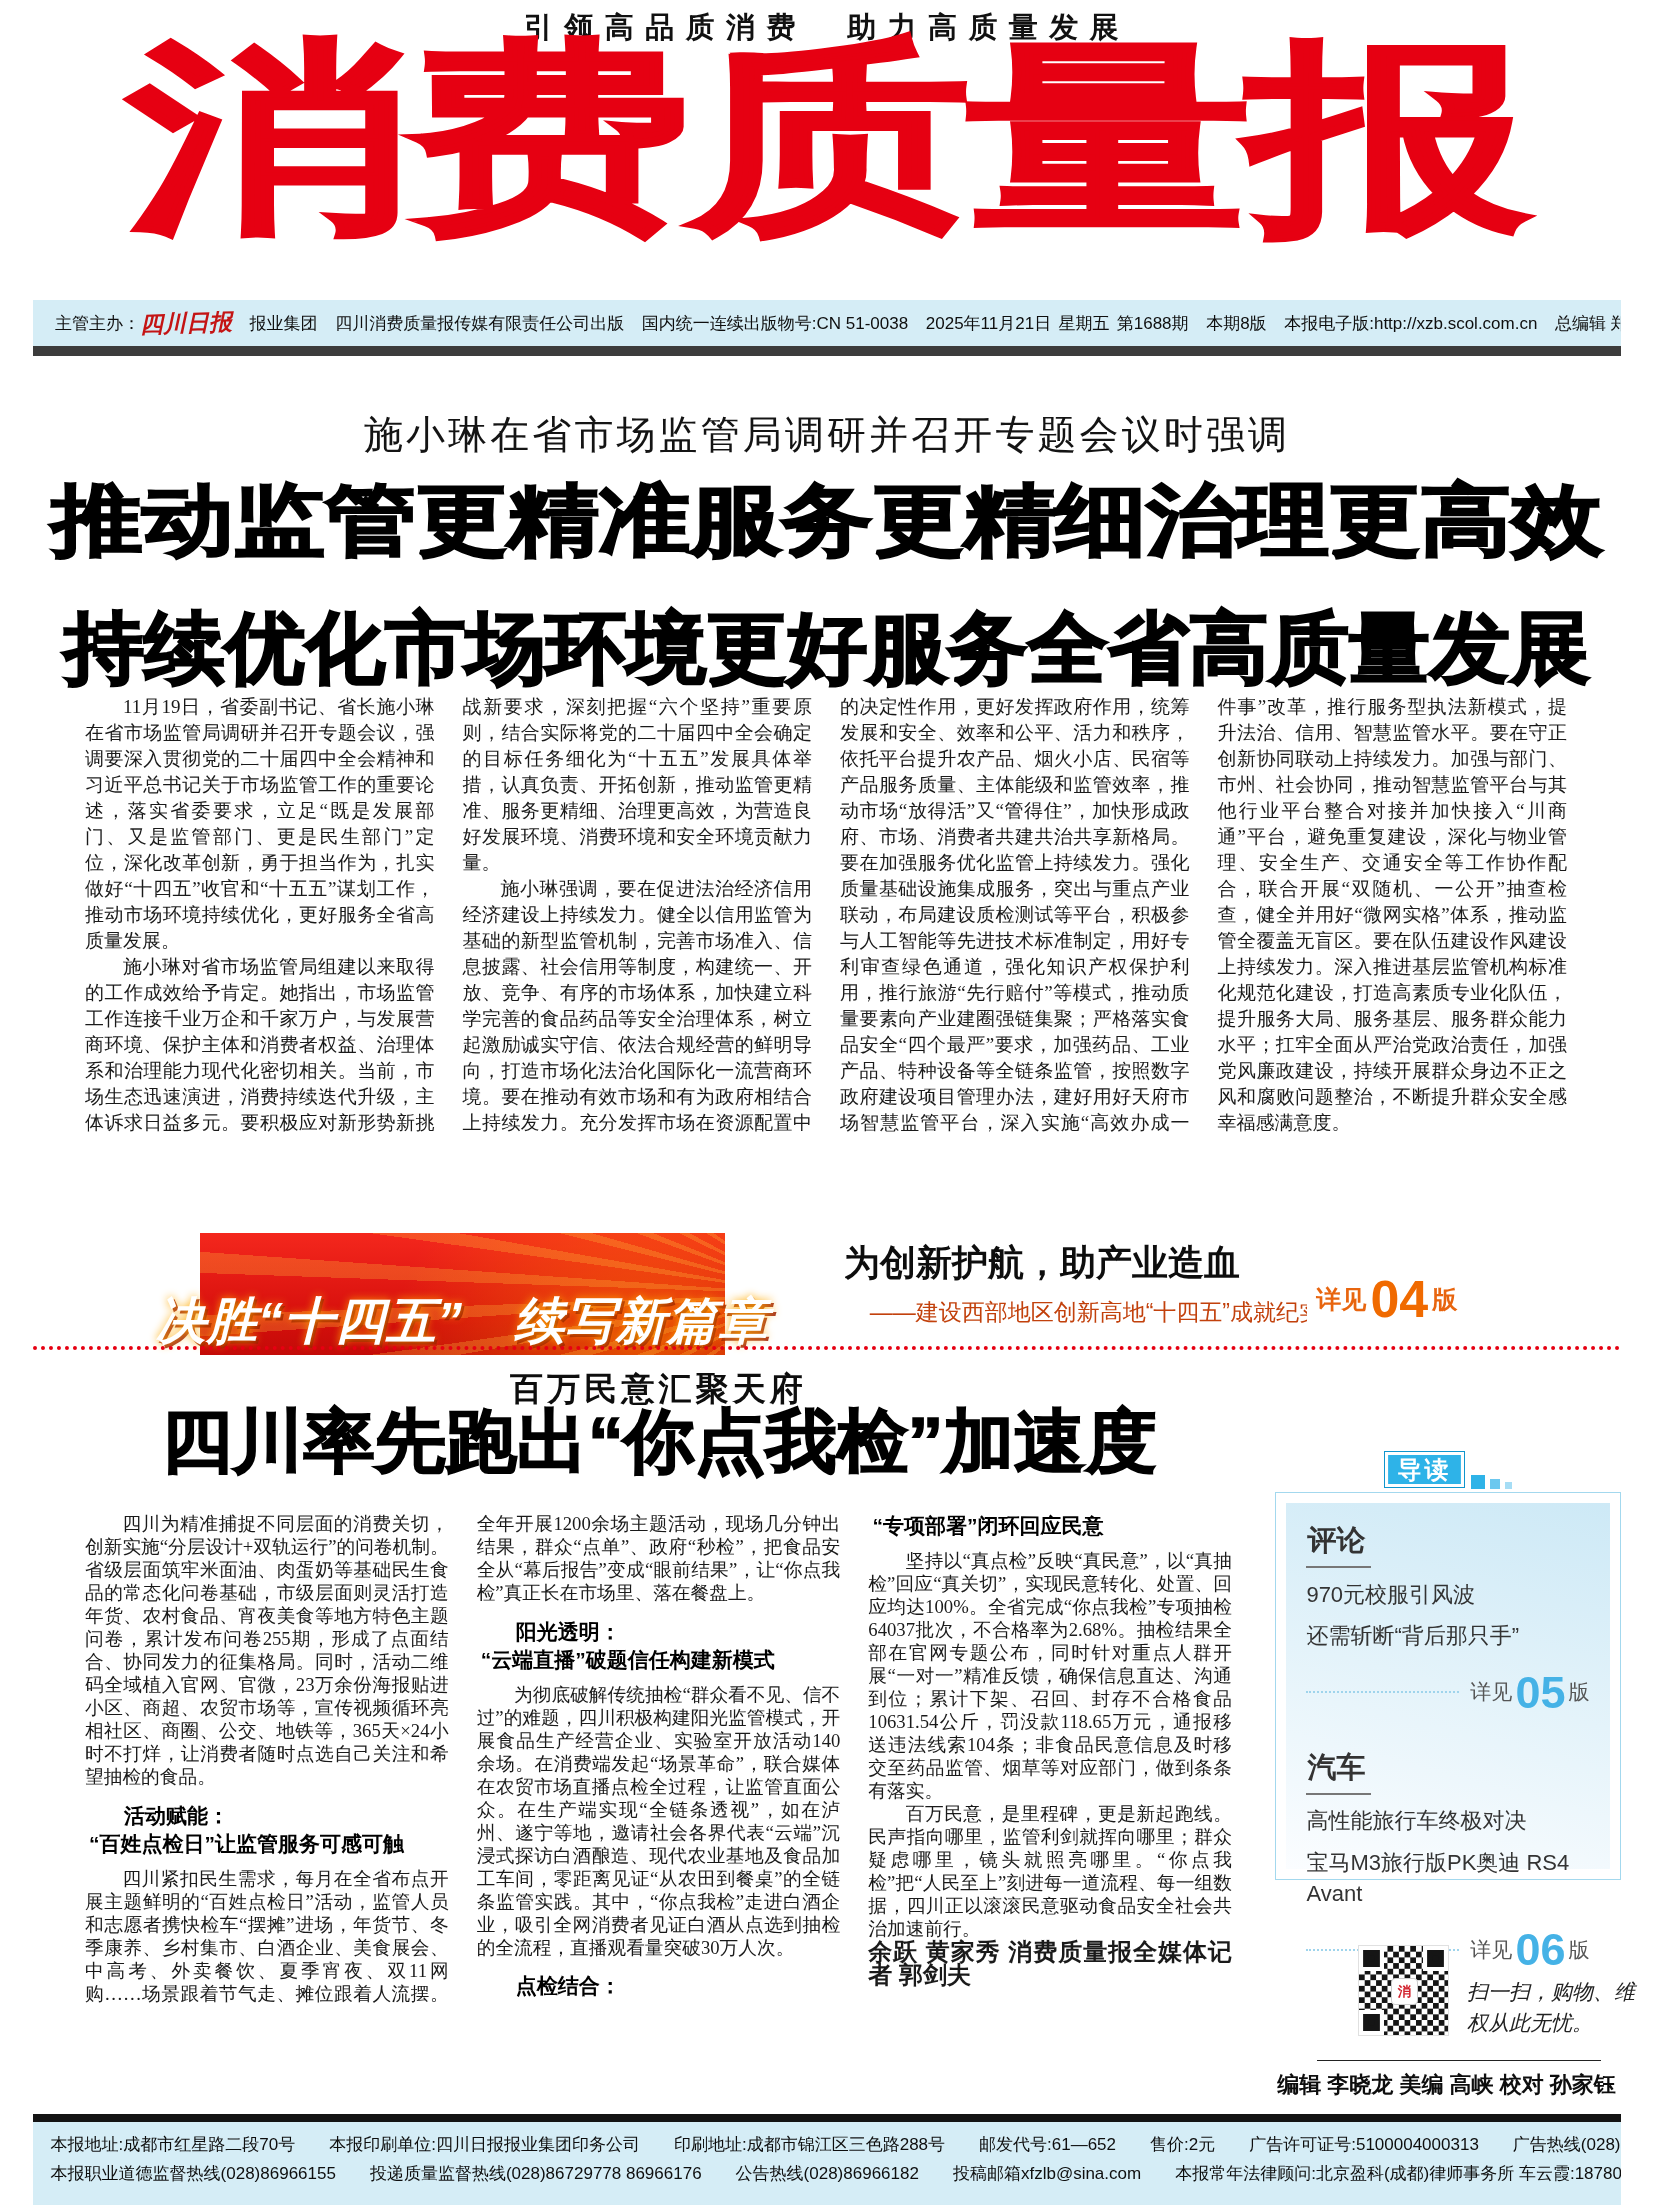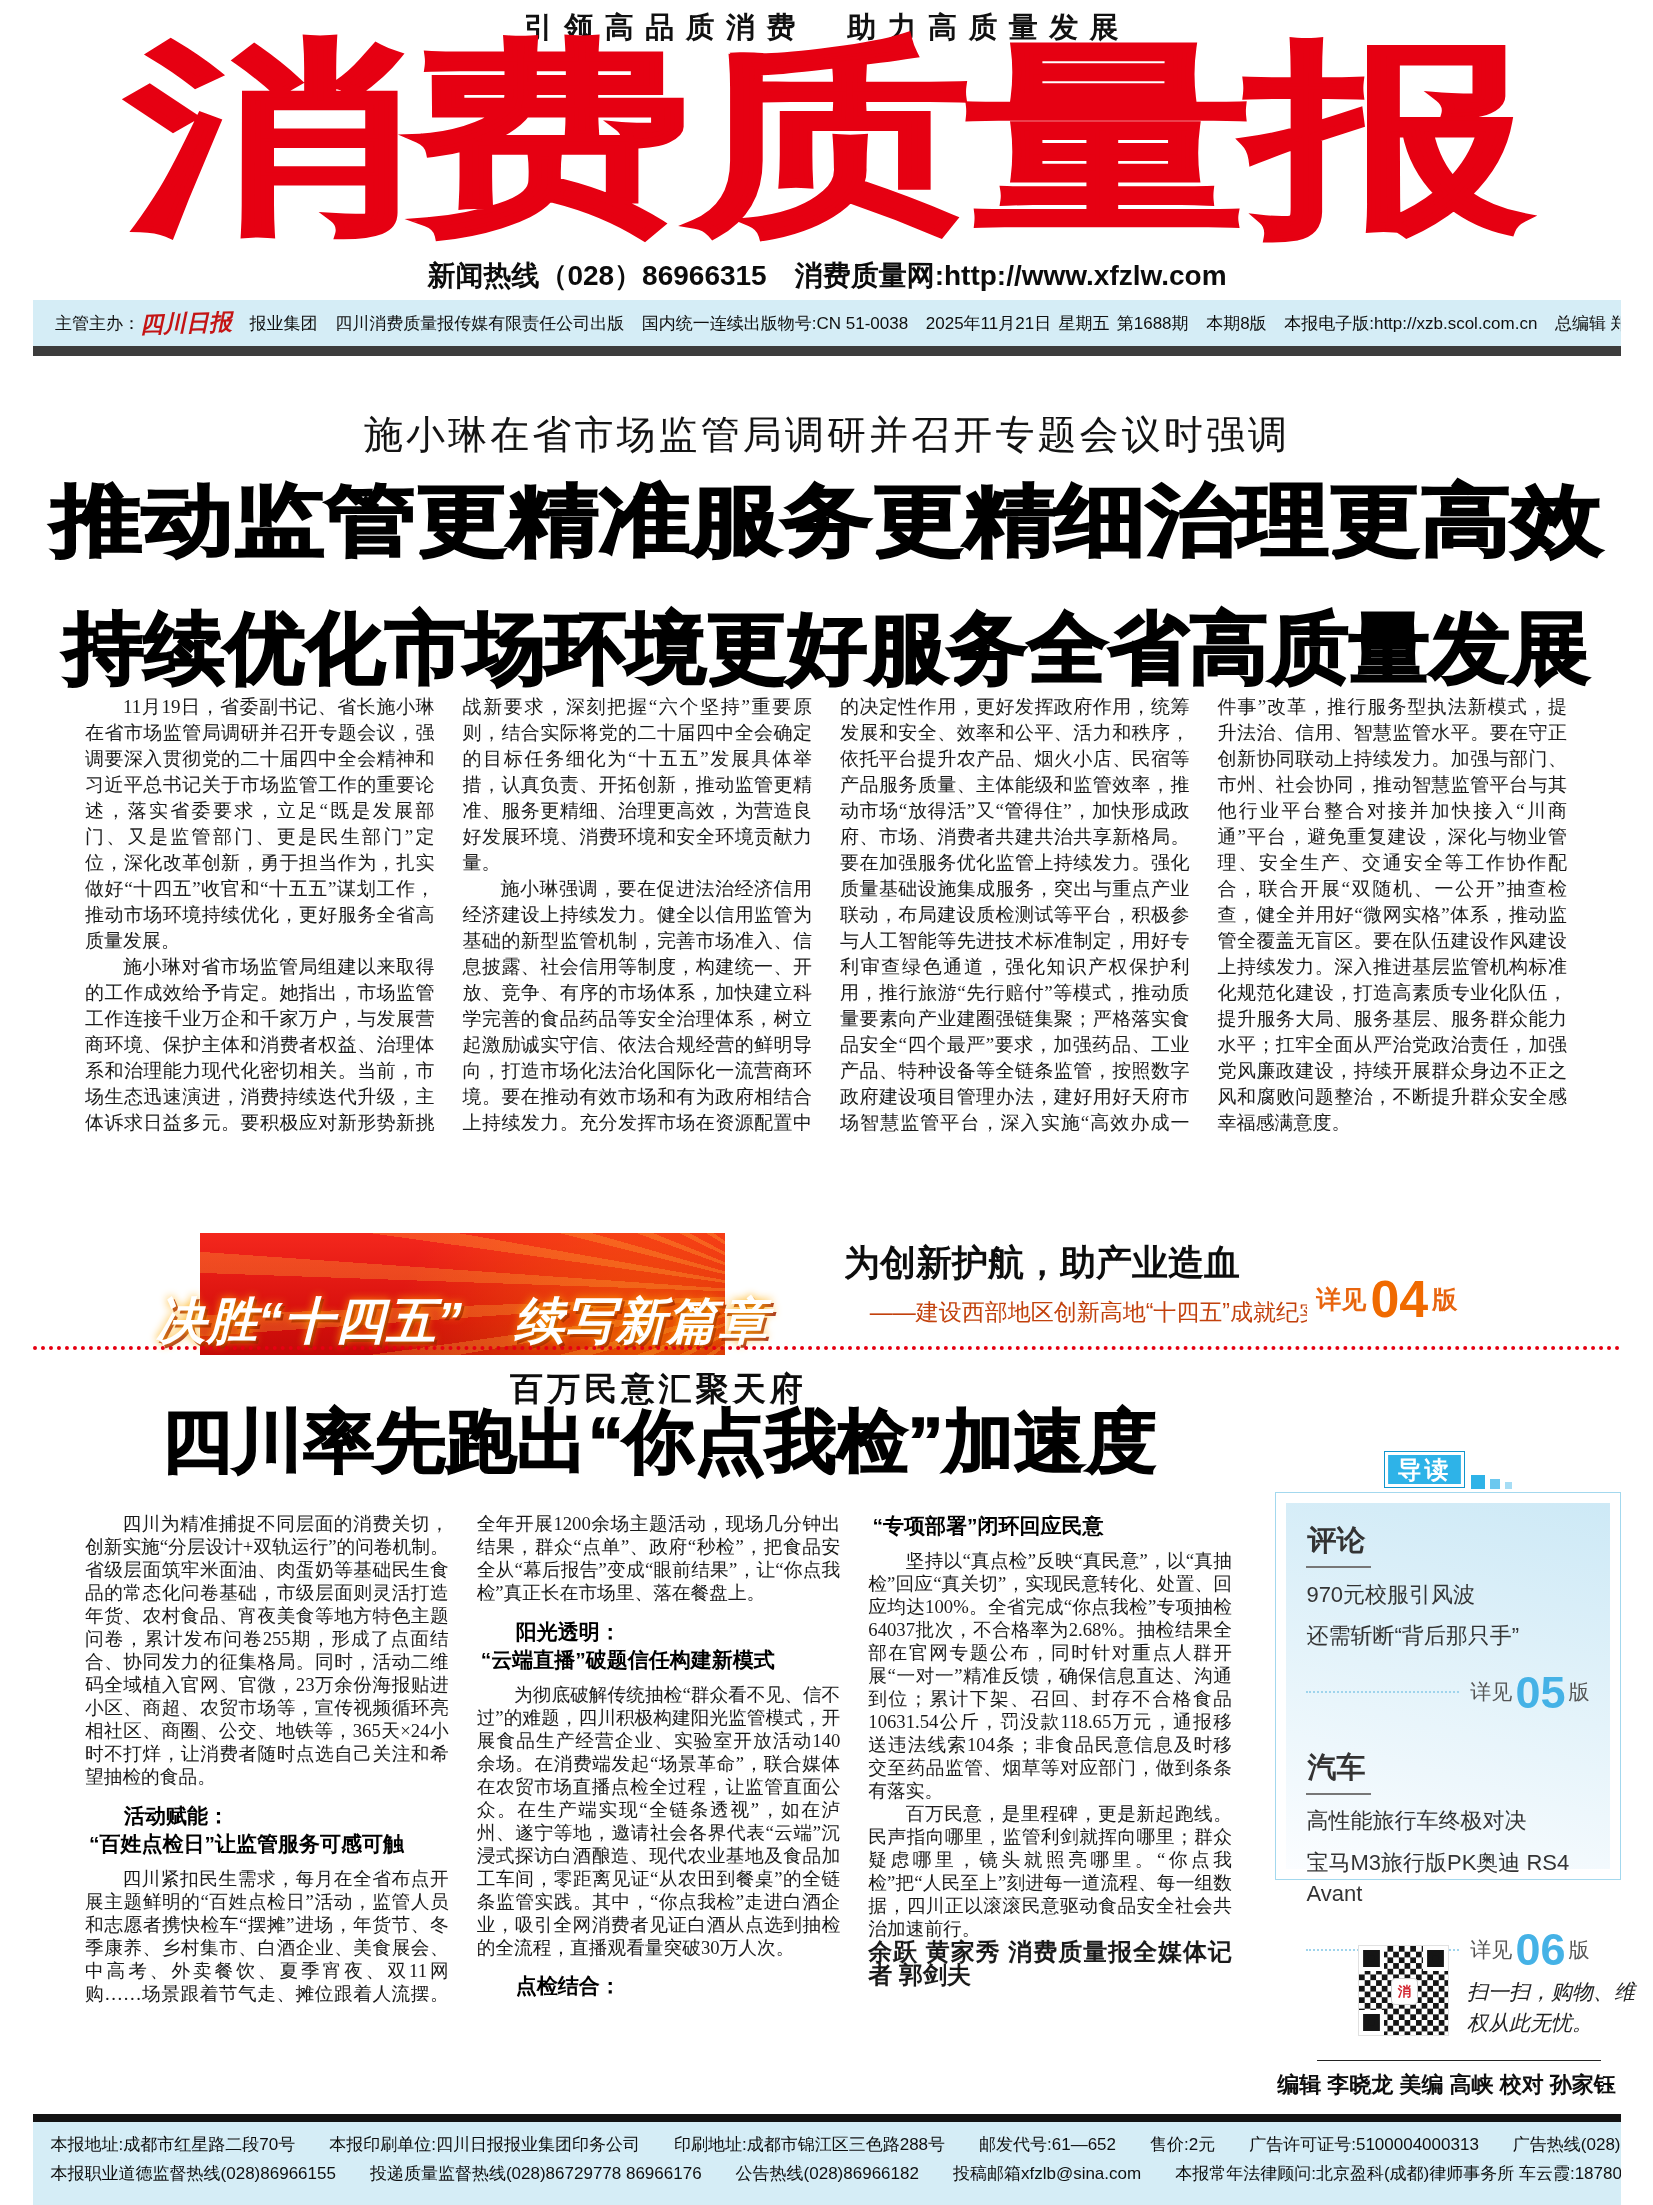--- a/index.html
+++ b/index.html
@@ -108,21 +108,20 @@
 <body>
 
 <div class="page">
 
   <div class="abs sans slogan">引领高品质消费　助力高质量发展</div>
 
   <div class="abs masthead">
     <span class="masthead-inner sans">消费质量报</span>
   </div>
 
-  <div class="abs sans hotline">新闻热线（028）86966315　消费质量网:http://www.xfzlw.com</div>
 
   <div class="abs sans pubbar">
     <span style="margin-right:0;">主管主办：</span>
     <span class="pub-logo">四川日报</span>
     <span>报业集团</span>
     <span>四川消费质量报传媒有限责任公司出版</span>
     <span>国内统一连续出版物号:CN 51-0038</span>
     <span style="margin-right:7.3px;">2025年11月21日</span>
     <span style="margin-right:7.3px;">星期五</span>
     <span>第1688期</span>

